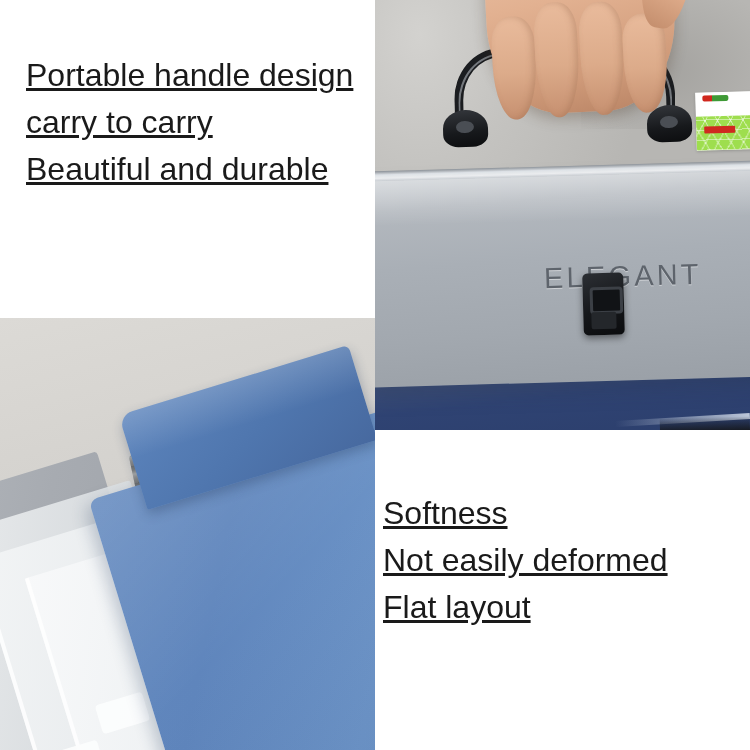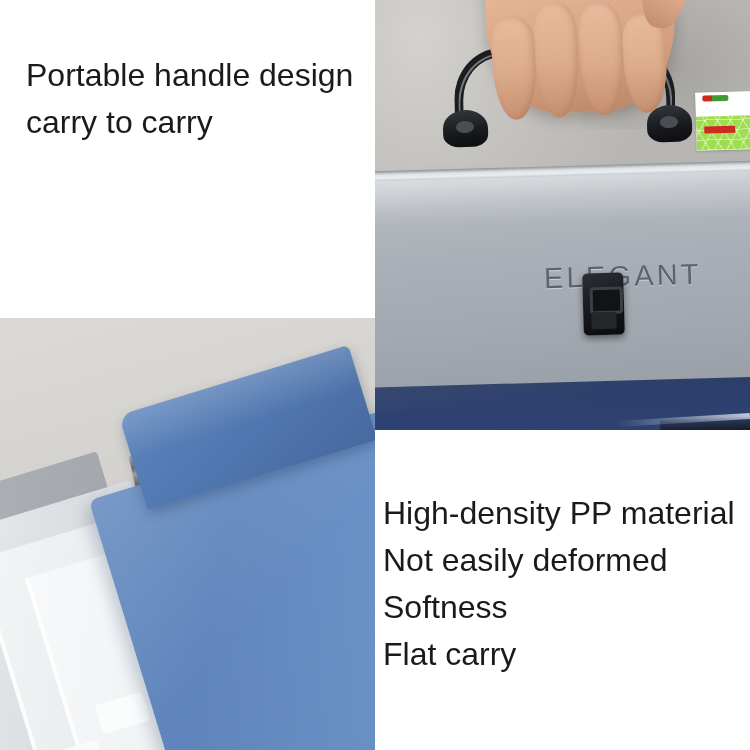--- a/index.html
+++ b/index.html
@@ -68,20 +68,21 @@
   #text-block-top {
     left: 26px;
     top: 52px;
   }
   #text-block-bottom {
     left: 383px;
     top: 490px;
   }
   .text-line {
     display: block;
+    text-decoration: underline;
   }
 
   
 
   .tr-bg {
     position: absolute;
     left: 0; top: 0; width: 100%; height: 100%;
     background:
       radial-gradient(ellipse 60% 70% at 12% 8%, #d3d2cf 0%, #c4c3c0 45%, #b7b6b3 100%);
   }
@@ -505,20 +506,21 @@
 </style>
 </head>
 <body>
 
 <div id="collage">
 
   <div class="quad" id="panel-top-left">
     <div class="text-block" id="text-block-top">
       <span class="text-line">Portable handle design</span>
       <span class="text-line">carry to carry</span>
+      <span class="text-line">Beautiful and durable</span>
     </div>
   </div>
 
   <div class="quad" id="photo-top-right">
     <div class="tr-bg"></div>
     <div class="tr-wallshade"></div>
 
     <div class="tr-handle"></div>
     <div class="tr-handle-hl"></div>
     <div class="tr-handle-foot left">
@@ -596,19 +598,18 @@
       <div class="bl-cover-sheen"></div>
     </div>
 
     <div class="bl-flap">
       <div class="bl-flap-hl"></div>
     </div>
   </div>
 
   <div class="quad" id="panel-bottom-right"></div>
   <div class="text-block" id="text-block-bottom">
-    <span class="text-line">High-density PP material</span>
+    <span class="text-line">Softness</span>
     <span class="text-line">Not easily deformed</span>
-    <span class="text-line">Softness</span>
-    <span class="text-line">Flat carry</span>
+    <span class="text-line">Flat layout</span>
   </div>
 
 </div>
 
 </body></html>

